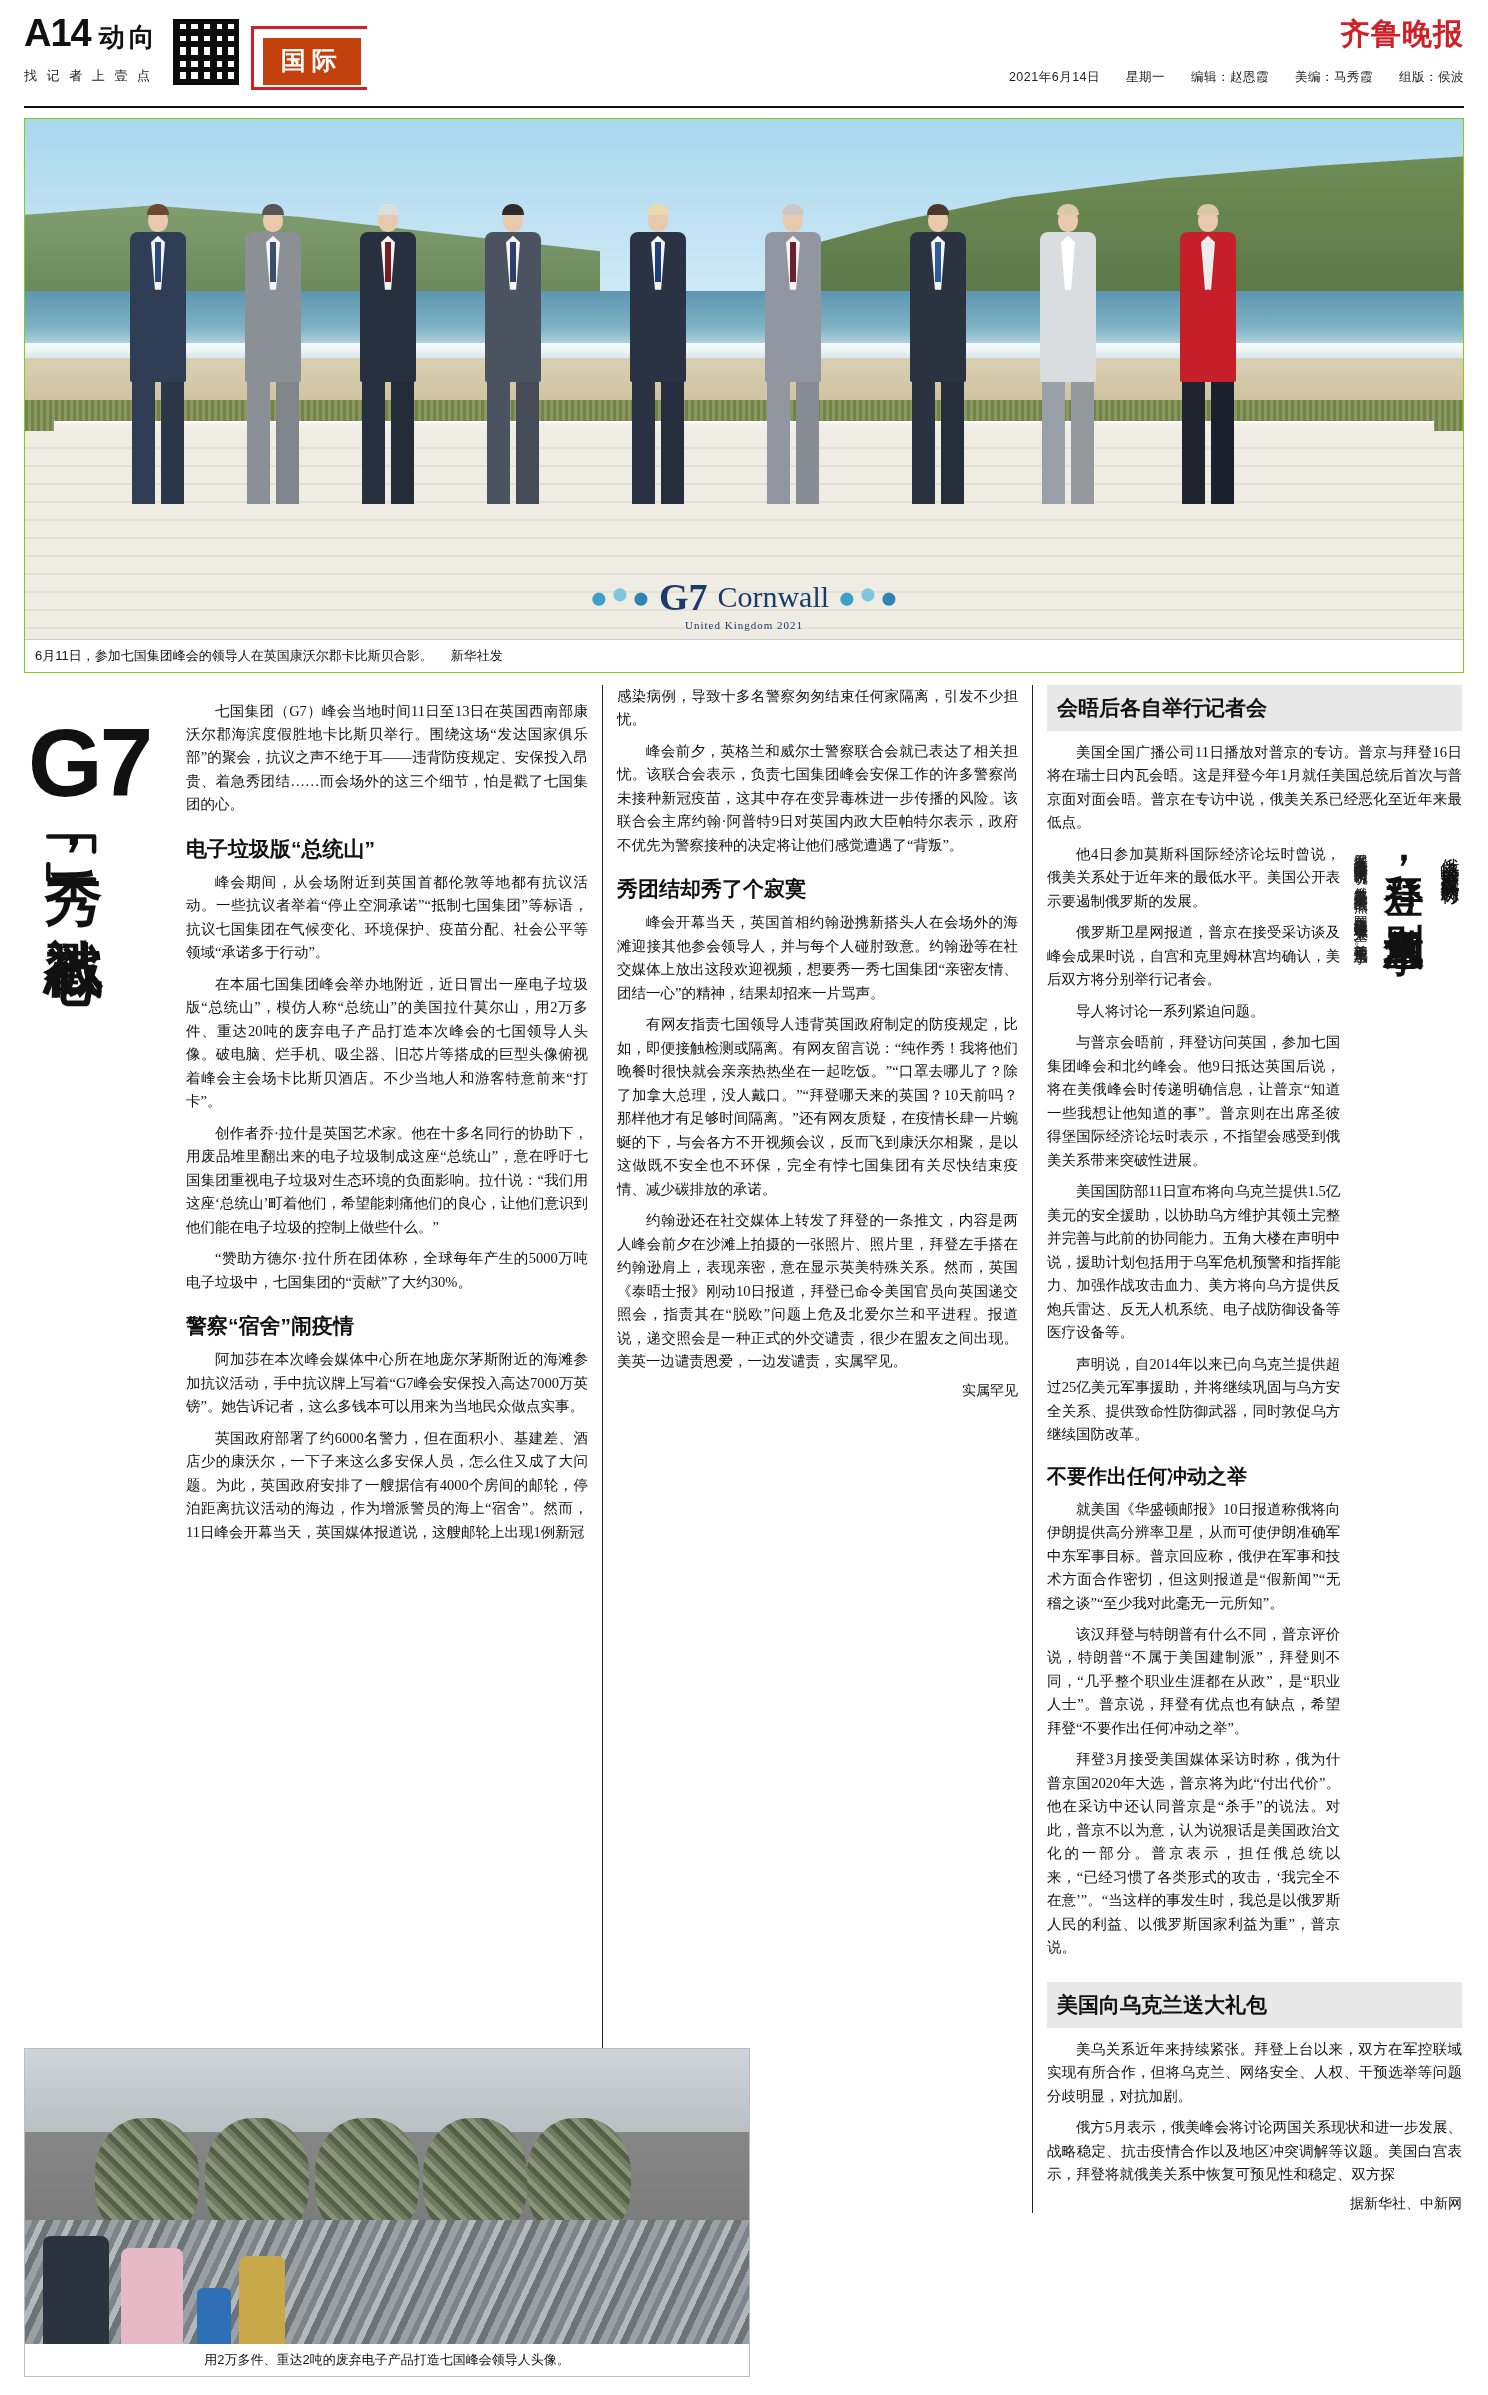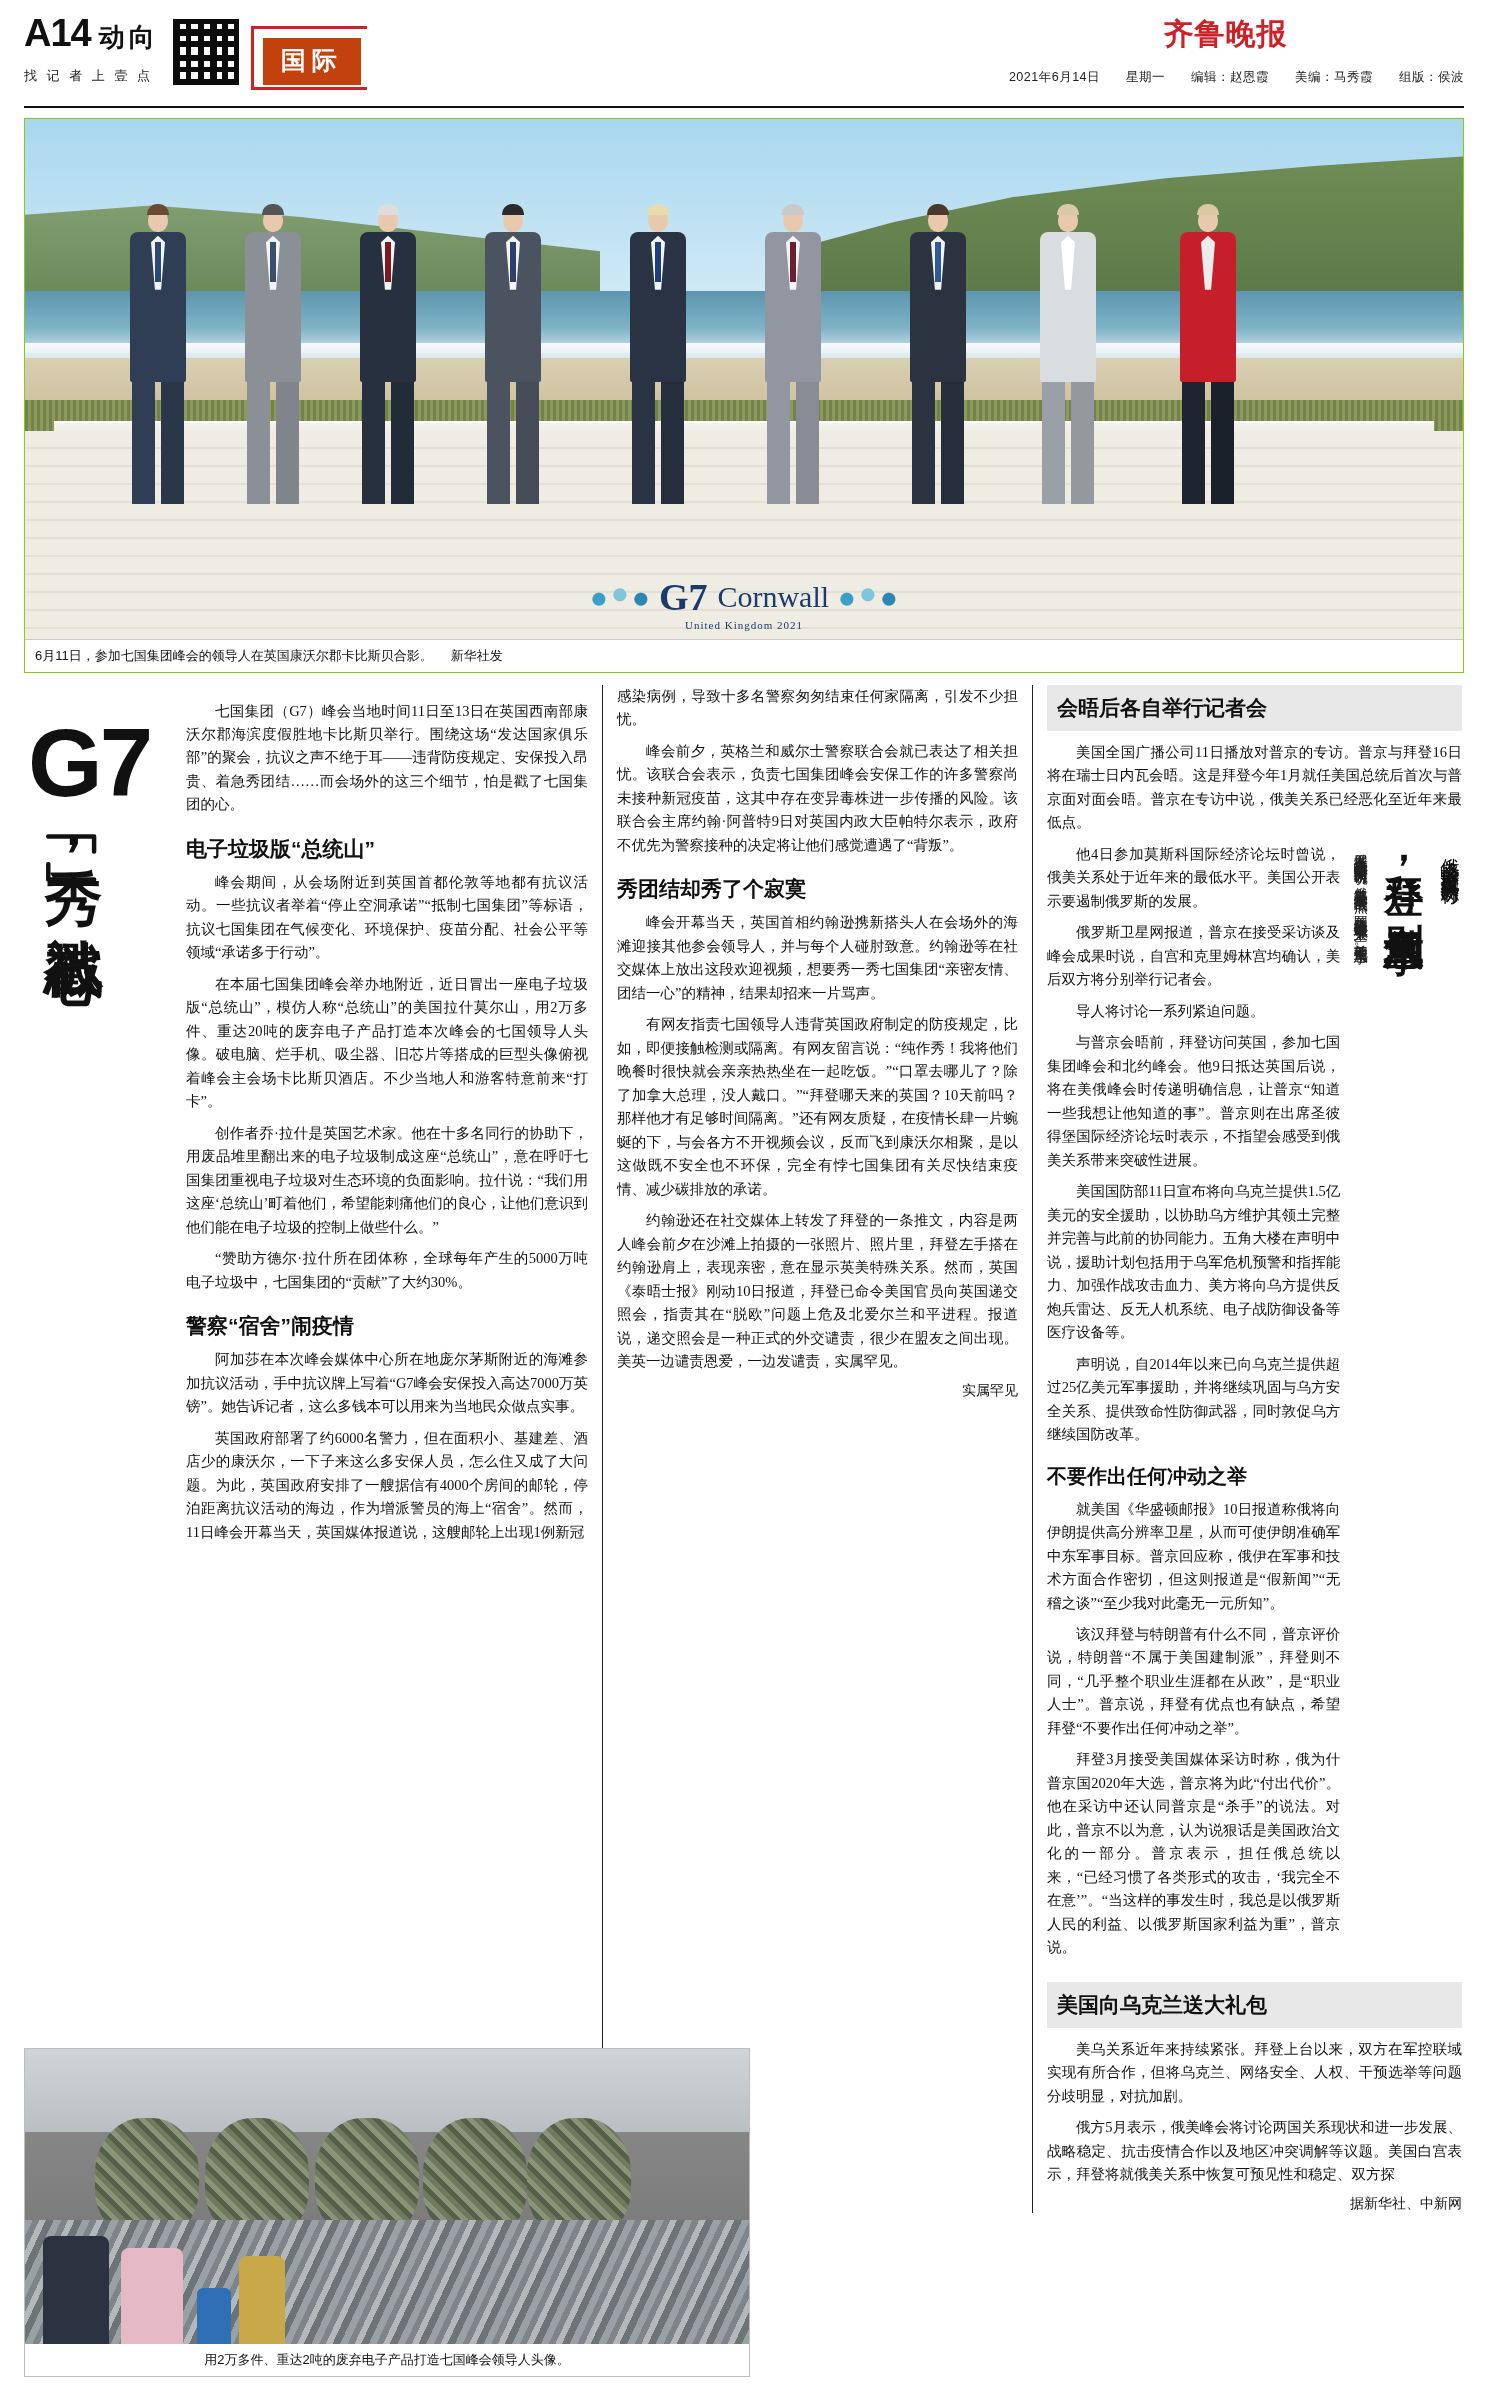--- a/index.html
+++ b/index.html
@@ -24,21 +24,21 @@
         background:
           linear-gradient(90deg,#000 0 10%, transparent 10% 20%, #000 20% 28%, transparent 28% 38%, #000 38% 47%, transparent 47% 56%, #000 56% 66%, transparent 66% 74%, #000 74% 84%, transparent 84% 92%, #000 92% 100%),
           linear-gradient(0deg,#000 0 9%, transparent 9% 19%, #000 19% 27%, transparent 27% 37%, #000 37% 46%, transparent 46% 57%, #000 57% 67%, transparent 67% 75%, #000 75% 85%, transparent 85% 93%, #000 93% 100%);
         background-blend-mode: multiply, normal;
         filter: contrast(1.2);
         opacity:.95;
   }
   .sec-badge { position:relative; margin-left:10px; margin-top:4px; }
   .sec-badge .tab { background:#c2410c; color:#fff; font-family:"Liberation Sans", sans-serif; font-weight:bold; font-size:25px; letter-spacing:6px; padding:6px 18px 8px 18px; display:inline-block; }
   .sec-badge .frame { position:absolute; left:-12px; top:-12px; width:116px; height:64px; border:3px solid #d02027; border-right:none; }
-  .mh-right { margin-left:auto; text-align:center; font-family:"Liberation Sans", sans-serif; }
+  .mh-right { margin-left:auto; text-align:right; font-family:"Liberation Sans", sans-serif; }
   .paper-logo { color:#cf1f27; font-weight:bold; font-size:30px; letter-spacing:1px; font-family:"Liberation Serif", serif; }
   .mh-meta { font-size:12.5px; color:#222; margin-top:14px; letter-spacing:.5px; }
   .mh-meta span { margin-left:22px; }
 
   .rule-top { border-top:2px solid #111; margin:2px 0 0 0; }
 
   
   .hero { position:relative; margin-top:10px; border:1px solid #84cc16; }
   .hero-img { position:relative; height:520px; overflow:hidden;
       background: linear-gradient(#9fd4ee 0%, #bfe2f2 30%, #cfe9f4 42%, #8ab7c9 43%, #6ea6bd 48%, #cbbfa4 55%, #d8cdb4 62%, #e7e3d8 66%, #efeee9 100%);

